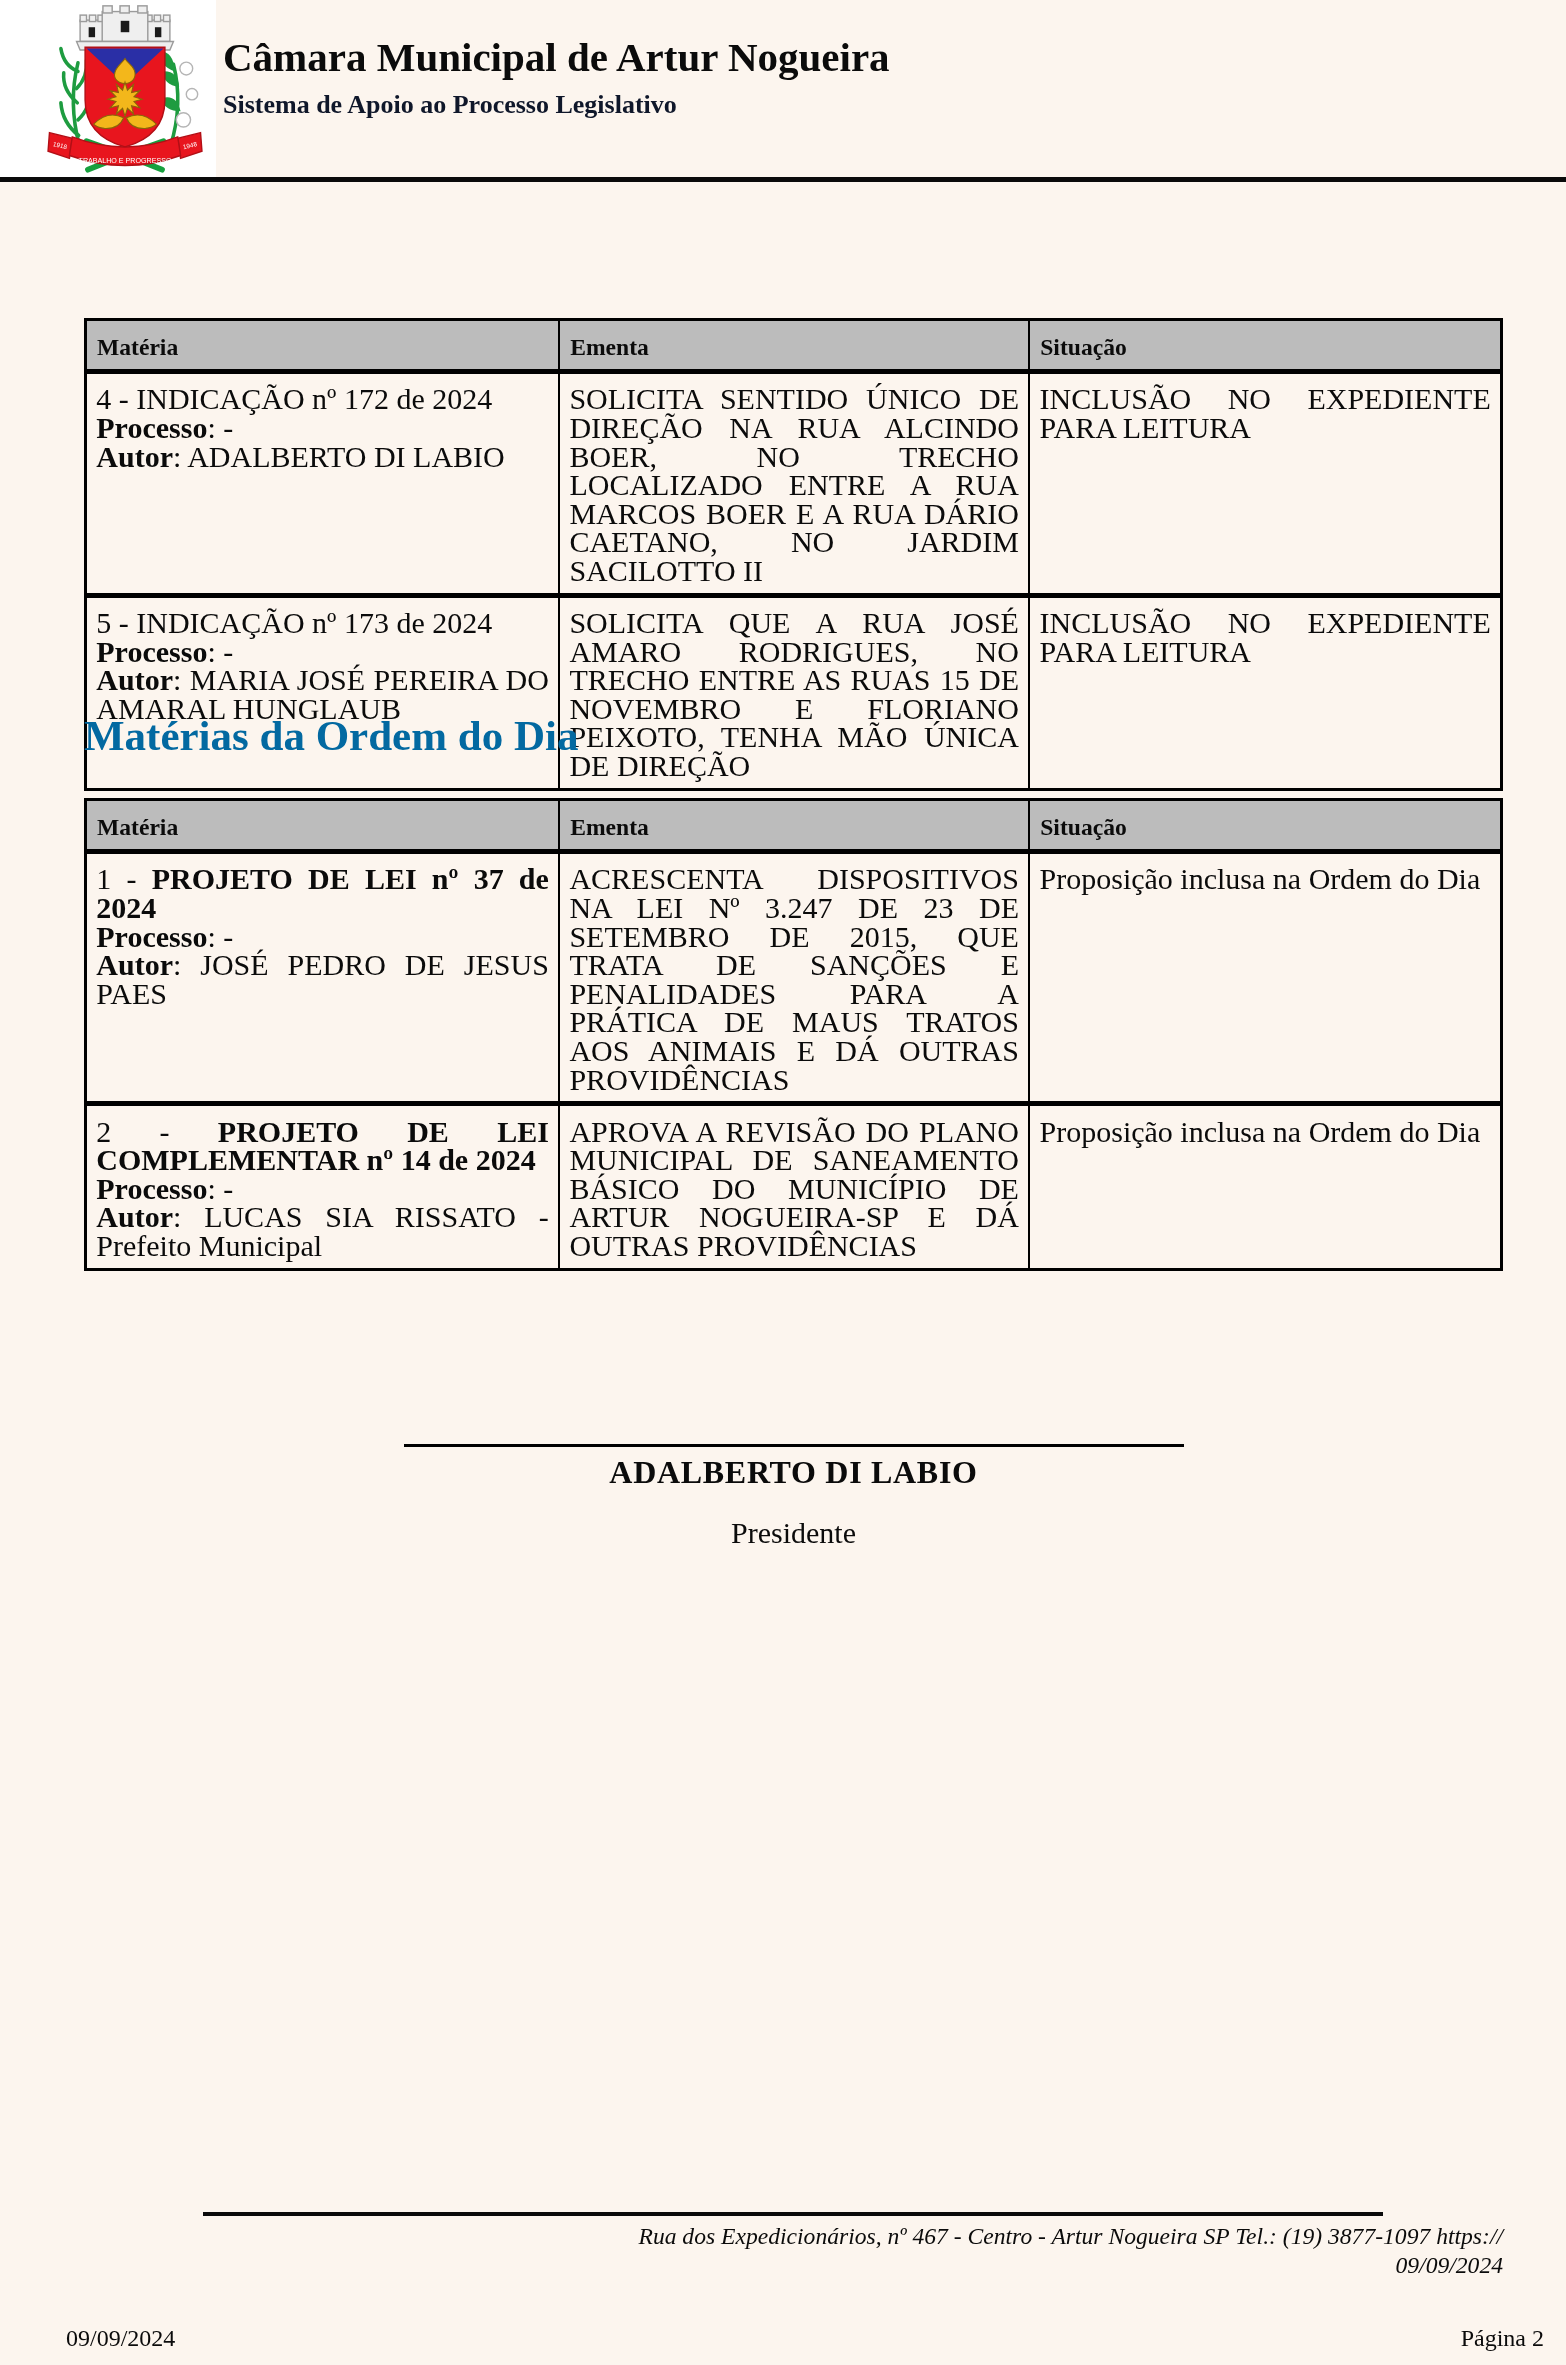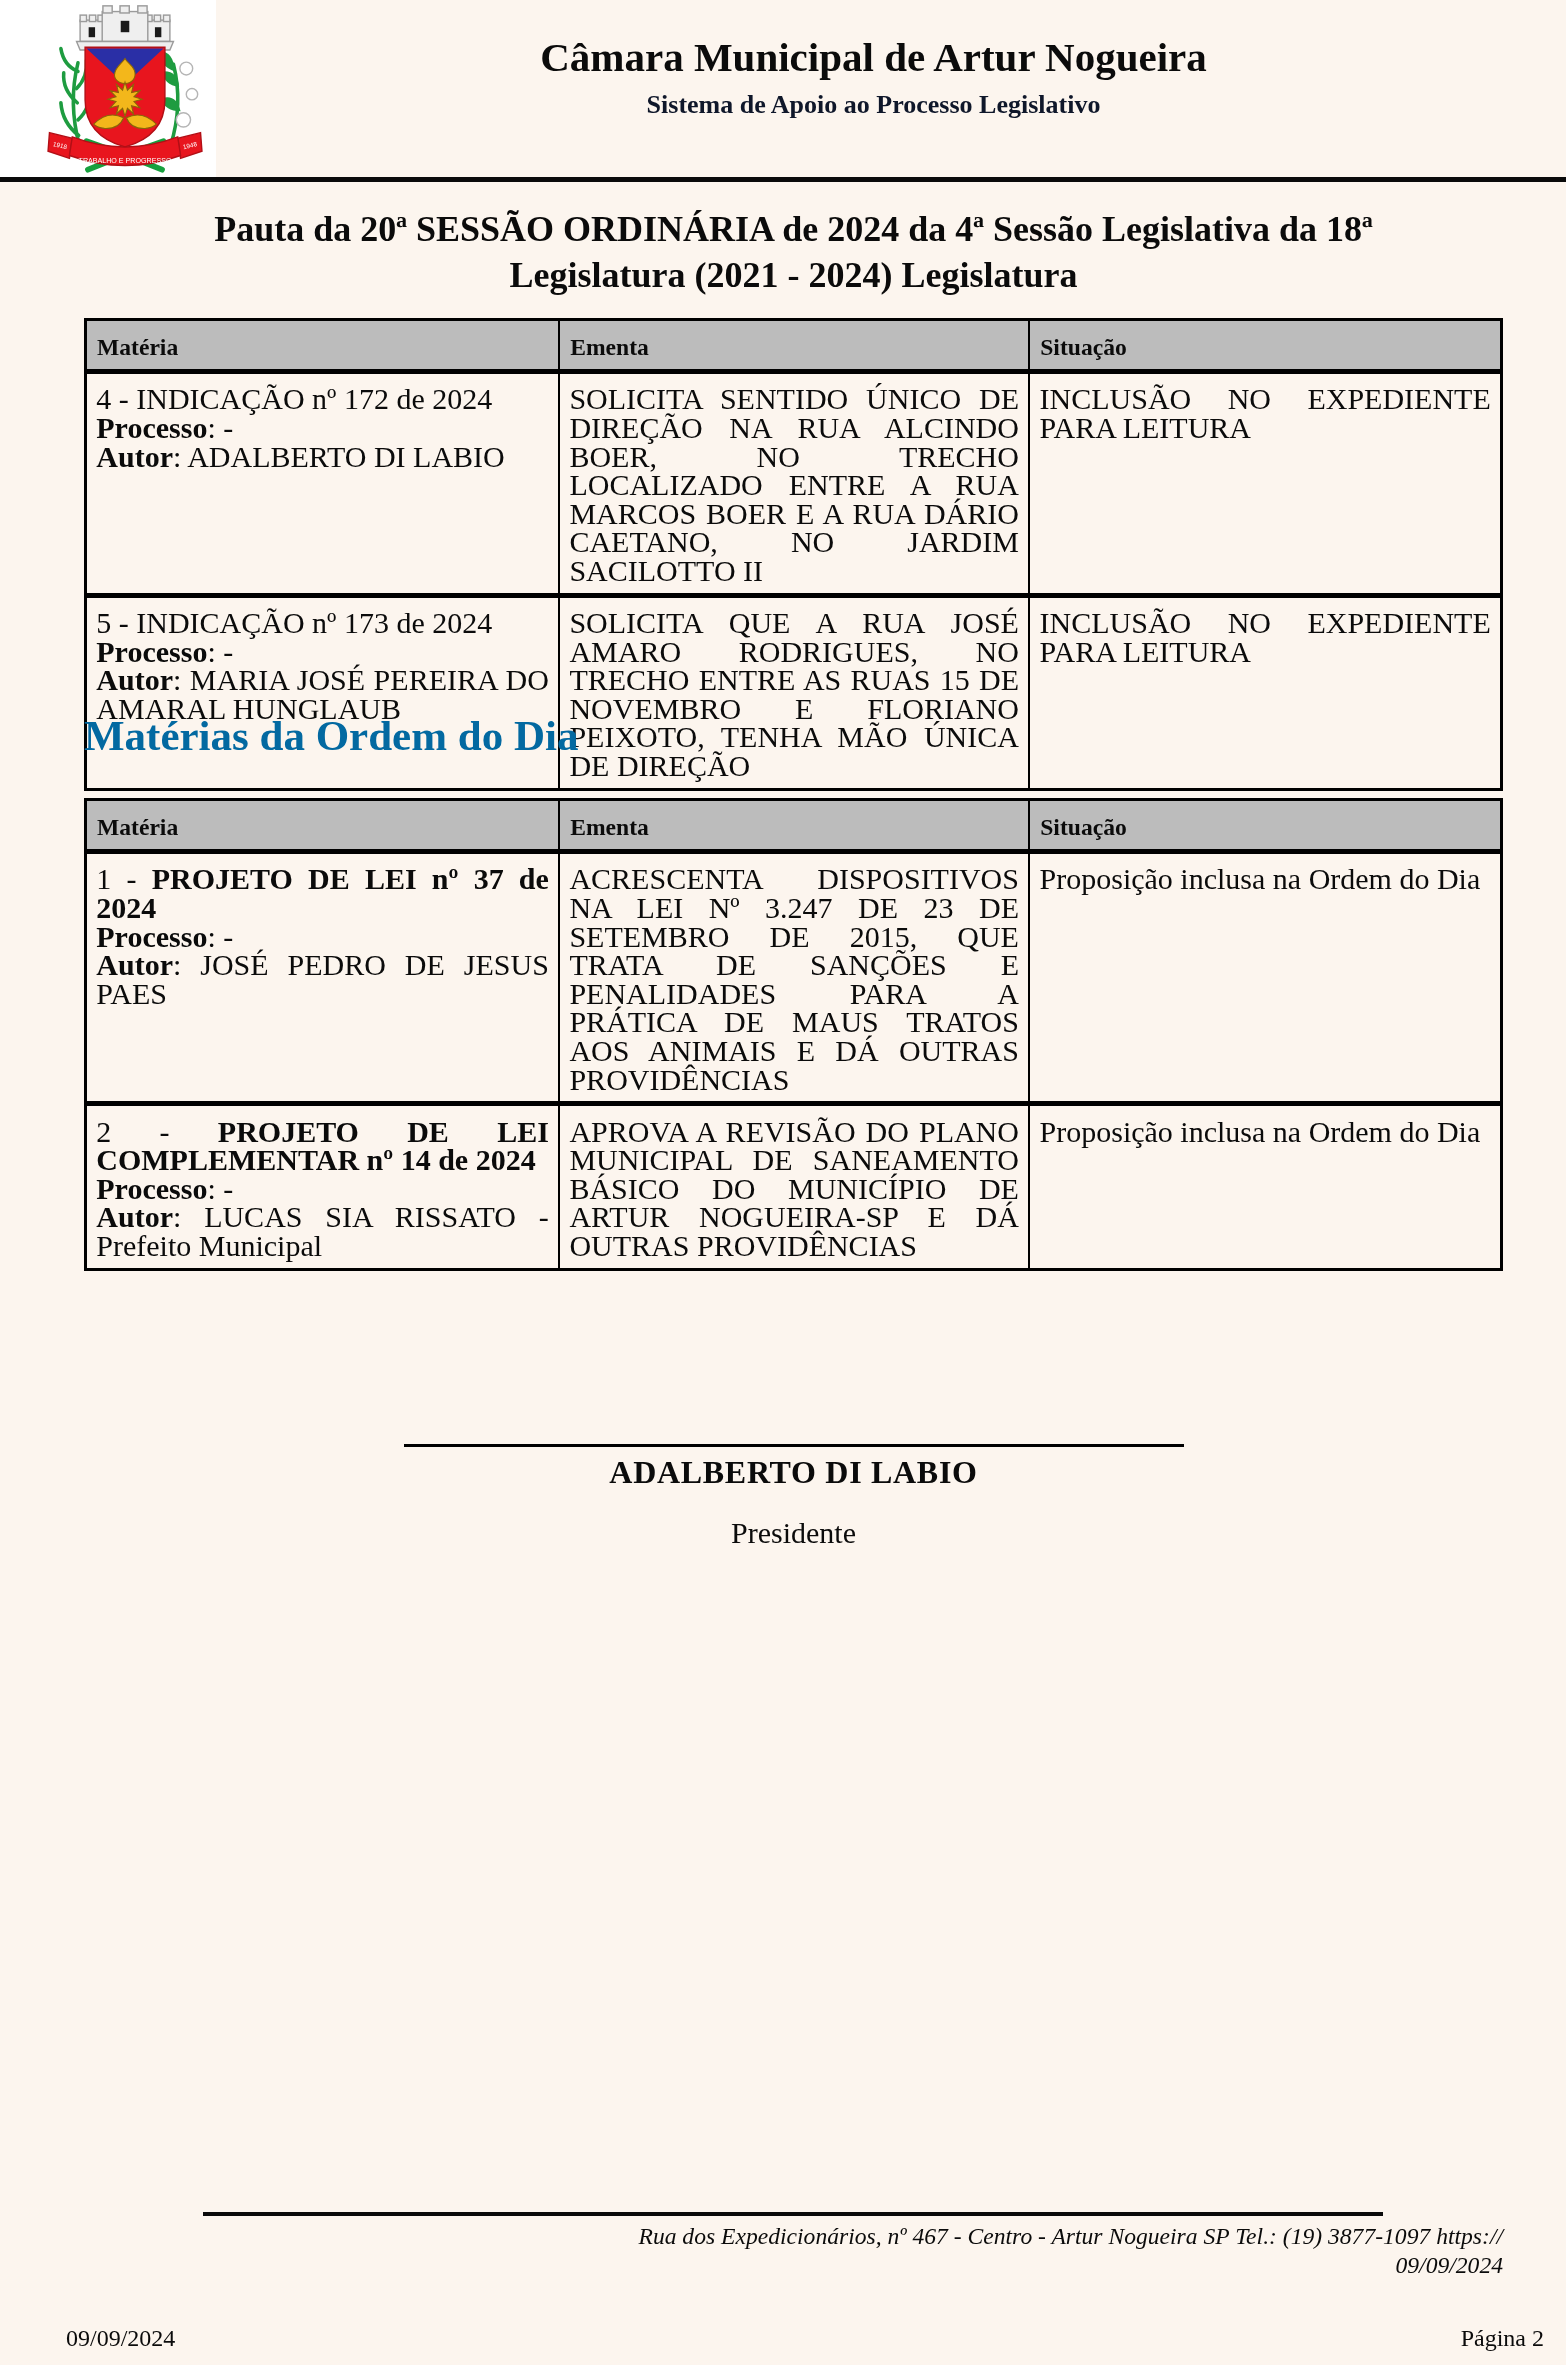--- a/index.html
+++ b/index.html
@@ -3,21 +3,21 @@
 <meta charset="utf-8">
 <style>
   html,body{margin:0;padding:0;}
   body{width:1567px;height:2366px;background:#fcf5ee;}
   .page{position:relative;width:1567px;height:2366px;background:#fcf5ee;
         font-family:"Liberation Serif","DejaVu Serif",serif;color:#0b0b0b;overflow:hidden;}
 
   
   .logo-box{position:absolute;left:0;top:0;width:216px;height:177px;background:#ffffff;}
   .logo-box svg{position:absolute;left:37px;top:2.9px;}
-  .header-text{position:absolute;left:223px;right:43px;top:36px;text-align:center;}
+  .header-text{position:absolute;left:223px;right:43px;top:36px;text-align:left;}
   .h-title{font-size:41px;font-weight:bold;line-height:1.05;}
   .h-sub{font-size:26px;font-weight:bold;color:#0f172a;margin-top:11.4px;}
   .header-rule{position:absolute;left:0;top:177px;width:1567px;height:5px;background:#0a0a0a;}
 
   
   .doc-title{position:absolute;left:84px;width:1419px;top:206px;text-align:center;
              font-weight:bold;font-size:36px;line-height:46px;}
 
   
   table.grid{position:absolute;left:84px;width:1419px;border-collapse:collapse;
@@ -120,24 +120,20 @@
       </g>
     </svg>
   </div>
 
   <div class="header-text">
     <div class="h-title">Câmara Municipal de Artur Nogueira</div>
     <div class="h-sub">Sistema de Apoio ao Processo Legislativo</div>
   </div>
   <div class="header-rule"></div>
 
-  <div class="doc-title">
-    <div>Pauta da 20ª SESSÃO ORDINÁRIA de 2024 da 4ª Sessão Legislativa da 18ª</div>
-    <div>Legislatura (2021 - 2024) Legislatura</div>
-  </div>
 
   <table class="grid t-exped">
     <colgroup>
         <col class="c1">
         <col class="c2">
         <col class="c3">
       </colgroup>
     <thead>
       <tr class="hrow">
         <th>Matéria</th>

